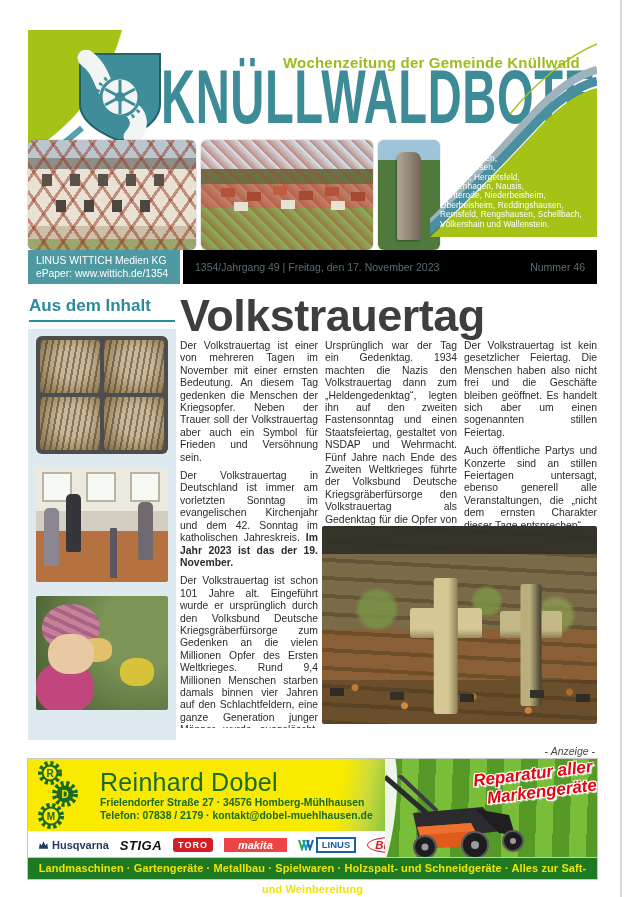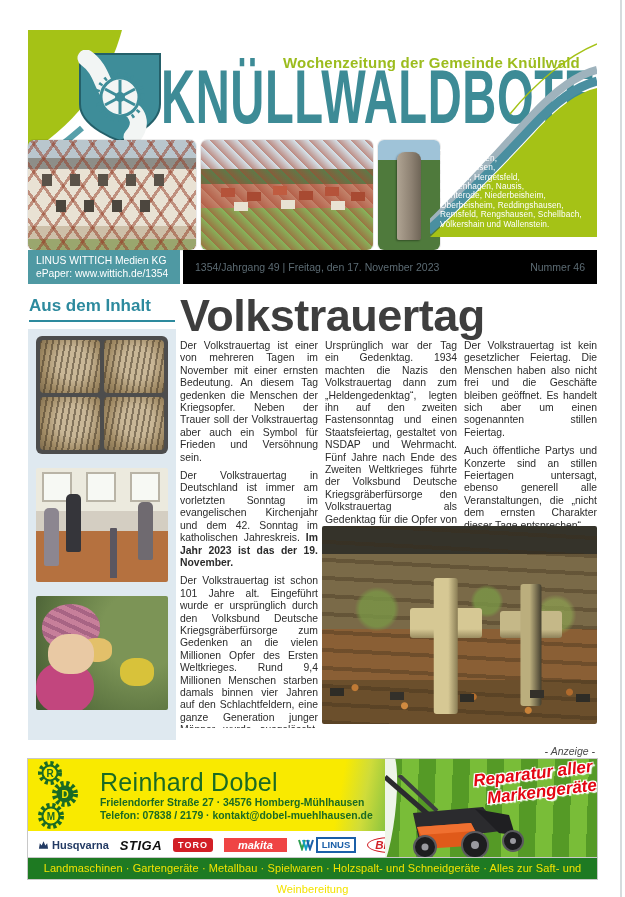--- a/index.html
+++ b/index.html
@@ -126,21 +126,21 @@
                 border-radius:50%; padding:1px 7px; }
   .ad-right { flex:1; position:relative; overflow:hidden;
     background:repeating-linear-gradient(92deg, #559a26 0 17px, #79bd38 17px 34px); }
   .ad-right .swoosh { position:absolute; left:-16px; top:-10px; width:26px; height:130%; background:#fff;
                       transform:rotate(7deg); border-radius:0 50% 50% 0; opacity:.9; }
   .ad-slogan { position:absolute; top:5px; right:3px; transform:rotate(-7deg); text-align:right;
                font-size:17px; line-height:19px; font-weight:bold; font-style:italic; color:#e30613;
                text-shadow:-1px -1px 0 #fff, 1px -1px 0 #fff, -1px 1px 0 #fff, 1px 1px 0 #fff, 2px 2px 1px #fff; }
   .mower { position:absolute; left:-6px; bottom:-2px; }
   .ad-categories { position:absolute; left:0; top:828px; width:569px; height:21px; background:#1e7a22;
-                   color:#f3e300; font-size:11px; font-weight:normal; text-align:center; line-height:21px;
+                   color:#f3e300; font-size:11px; font-weight:bold; text-align:center; line-height:21px;
                    letter-spacing:.1px; box-shadow:0 0 0 1px #c8c8c8; }
 </style>
 </head>
 <body>
 
 <div class="page">
   <div class="content">
 
     <header class="masthead">
       <svg class="wave-left" width="122" height="150" viewBox="0 0 122 150">

